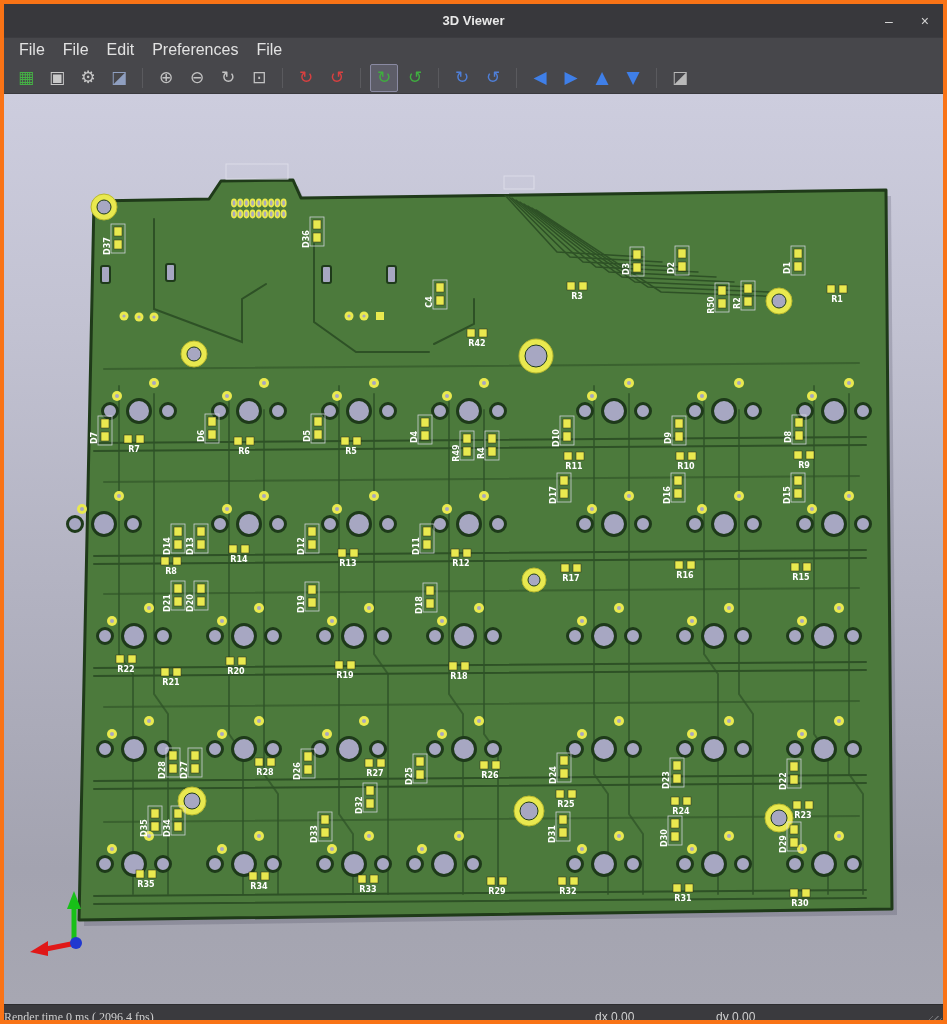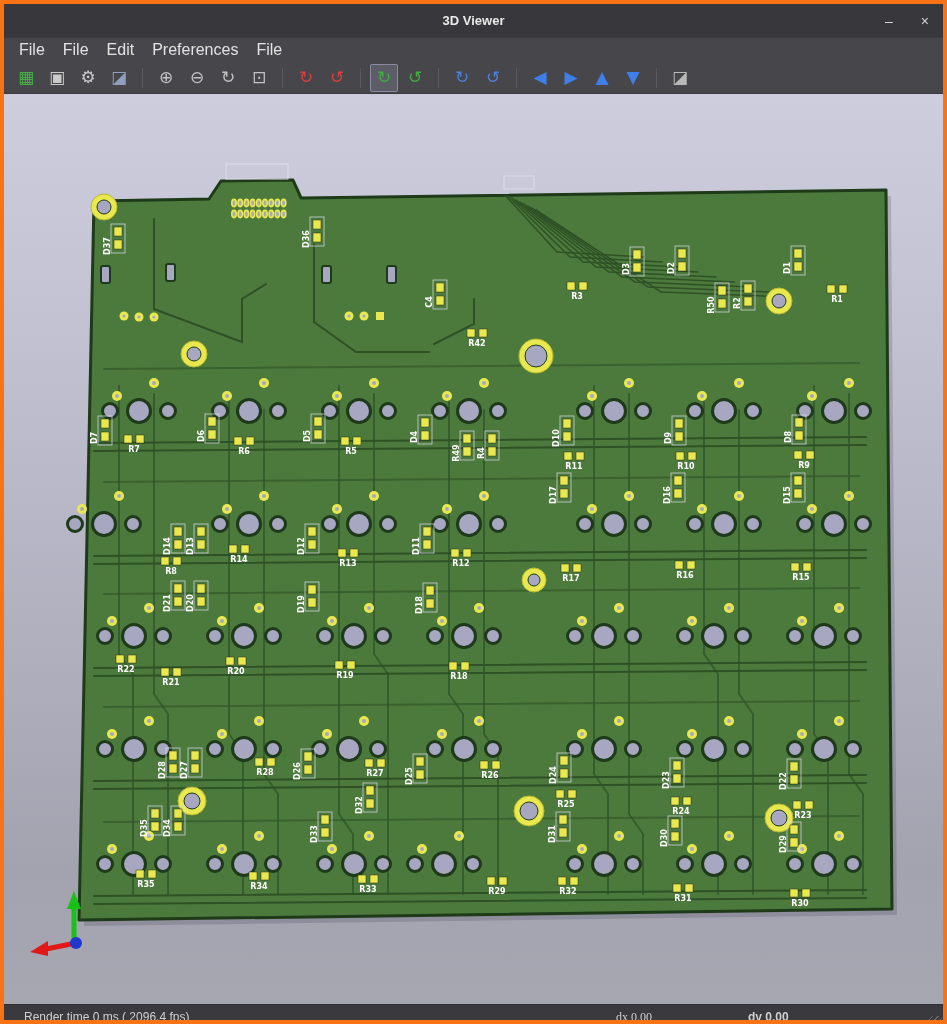--- a/index.html
+++ b/index.html
@@ -24,23 +24,23 @@
   .tb-sep{width:1px;height:20px;background:#5a5a5e;margin:0 6px;}
   
   .viewport{
     position:relative;width:947px;height:910px;
     background:linear-gradient(180deg,#cdcdde 0%,#c2c2d2 25%,#b2b2c1 55%,#a3a3b0 85%,#a7a7b2 100%);
   }
   .viewport svg{position:absolute;left:0;top:0;}
   svg text{font:600 8px "DejaVu Sans",sans-serif;fill:#ffffff;}
   
   .statusbar{position:relative;height:26px;background:#3a3a3e;border-top:1px solid #2d2d30;color:#d0d0d0;font-size:12px;}
-  .statusbar .left{position:absolute;left:20px;top:5px;}
-  .statusbar .dx{position:absolute;left:612px;top:5px;font-family:Liberation Serif, serif;}
-  .statusbar .dy{position:absolute;left:744px;top:5px;font-weight:bold;}
+  .statusbar .left{position:absolute;left:0;top:5px;font-family:Liberation Serif, serif;}
+  .statusbar .dx{position:absolute;left:591px;top:5px;}
+  .statusbar .dy{position:absolute;left:712px;top:5px;}
   .resize-grip{position:absolute;right:1px;bottom:1px;width:14px;height:14px;
     background:repeating-linear-gradient(135deg,transparent 0 3px,#6a6a6e 3px 4px);}
 </style>
 </head>
 <body>
 
 <div class="window">
 
   <div class="titlebar">
     <span class="title">3D Viewer</span>

